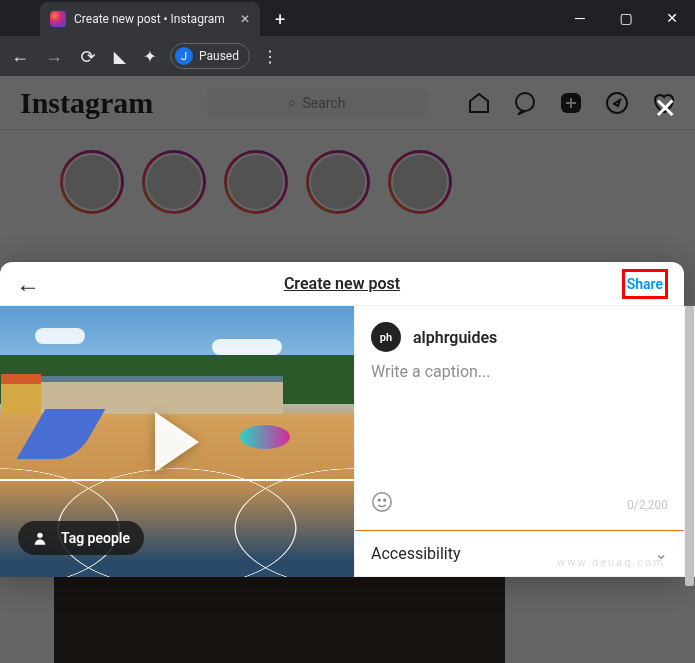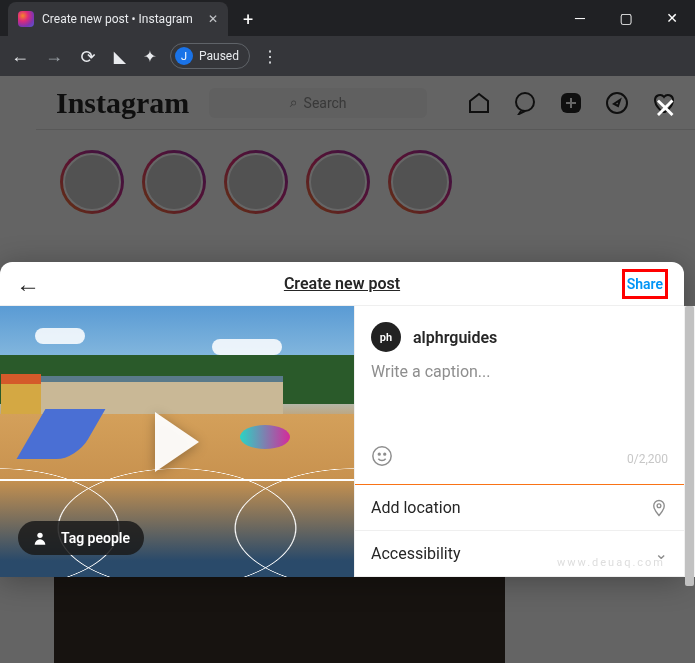--- a/index.html
+++ b/index.html
@@ -3,38 +3,38 @@
 <meta charset="utf-8">
 <style>
   * { box-sizing: border-box; margin: 0; padding: 0; }
   body { font-family: -apple-system, BlinkMacSystemFont, "Segoe UI", Roboto, Helvetica, Arial, sans-serif; width: 695px; height: 663px; overflow: hidden; background: #1a1a1a; position: relative; }
   
   
   .titlebar { background: #202124; height: 36px; display: flex; align-items: center; justify-content: flex-end; }
   .win-btn { width: 46px; height: 36px; display: flex; align-items: center; justify-content: center; color: #fff; font-size: 14px; cursor: pointer; }
   
   .tabbar { background: #202124; height: 36px; display: flex; align-items: flex-end; padding-left: 8px; gap: 6px; margin-top: -36px; }
-  .tab { background: #35363a; color: #e8eaed; border-radius: 8px 8px 0 0; height: 34px; display: flex; align-items: center; padding: 0 10px; gap: 8px; font-size: 12px; min-width: 220px; }
+  .tab { background: #35363a; color: #e8eaed; border-radius: 8px 8px 0 0; height: 34px; display: flex; align-items: center; padding: 0 10px; gap: 8px; font-size: 12px; min-width: 220px; margin-left: 32px; }
   .tab-favicon { width: 16px; height: 16px; border-radius: 4px; background: radial-gradient(circle at 30% 30%, #f58529, #dd2a7b, #8134af, #515bd4); }
   .tab-close { margin-left: auto; opacity: .8; }
   .new-tab { color: #fff; width: 28px; height: 28px; display:flex; align-items:center; justify-content:center; font-size: 18px; margin-bottom: 3px; }
   
   .addrbar { background: #35363a; height: 40px; display: flex; align-items: center; padding: 0 8px; gap: 10px; }
   .nav-icon { color: #9aa0a6; width: 24px; text-align: center; font-size: 18px; }
   .nav-icon.active { color: #e8eaed; }
   .url-field { flex: 1; background: #202124; border-radius: 20px; height: 30px; display: flex; align-items: center; padding: 0 12px; color: #9aa0a6; font-size: 14px; gap: 8px; }
   .url-domain { color: #e8eaed; }
   .url-actions { margin-left: auto; display:flex; gap:10px; align-items:center; }
   .chip { border: 1px solid #5f6368; border-radius: 16px; height: 26px; display:flex; align-items:center; gap:6px; padding: 0 10px 0 4px; color:#e8eaed; font-size:12px; }
   .chip-avatar { width:18px; height:18px; border-radius:50%; background:#1a73e8; color:#fff; font-size:11px; display:flex; align-items:center; justify-content:center; }
   .ext-icon { color:#e8eaed; font-size:16px; width:20px; text-align:center; }
   
   
   .page-bg { position: relative; height: 587px; background: #fafafa; }
-  .ig-head { height: 54px; border-bottom: 1px solid #dbdbdb; display:flex; align-items:center; padding: 0 20px; gap: 20px; margin-left: 36px; }
+  .ig-head { height: 54px; border-bottom: 1px solid #dbdbdb; display:flex; align-items:center; padding: 0 20px; gap: 20px; }
   .ig-logo { font-family: 'Brush Script MT', cursive; font-size: 30px; font-weight: 600; color: #262626; }
   .ig-search { margin-left: auto; background:#efefef; border-radius:6px; height:30px; width:220px; display:flex; align-items:center; justify-content:center; color:#8e8e8e; font-size:14px; gap:6px; }
   .ig-nav { display:flex; gap:22px; align-items:center; margin-left: 20px; }
   .ig-ico { width:24px; height:24px; color:#262626; }
   .stories { height: 120px; display:flex; gap:18px; padding: 20px 60px; }
   .story { width:64px; height:64px; border-radius:50%; background: linear-gradient(45deg,#f58529,#dd2a7b,#8134af); padding:3px; }
   .story-in { width:100%; height:100%; background:#ccc; border-radius:50%; border:2px solid #fff; }
   .dimmer { position:absolute; inset:0; background: rgba(0,0,0,0.6); }
   .close-x { position:absolute; top: 16px; right: 18px; color:#fff; font-size: 28px; cursor:pointer; }
   
@@ -203,27 +203,20 @@
             <svg width="22" height="22" viewBox="0 0 24 24" fill="none" stroke="#8e8e8e" stroke-width="1.6">
                 <circle cx="12" cy="12" r="10"></circle>
                 <circle cx="9" cy="10" r="1" fill="#8e8e8e"></circle>
                 <circle cx="15" cy="10" r="1" fill="#8e8e8e"></circle>
                 <path d="M8 15s1.5 2 4 2 4-2 4-2"></path>
               </svg>
           </span>
           <span class="counter">0/2,200</span>
         </div>
         <div class="row">
-          <span>Add location</span>
-          <svg width="18" height="18" viewBox="0 0 24 24" fill="none" stroke="#8e8e8e" stroke-width="1.8">
-              <path d="M12 2a7 7 0 0 0-7 7c0 5 7 13 7 13s7-8 7-13a7 7 0 0 0-7-7z"></path>
-              <circle cx="12" cy="9" r="2.5"></circle>
-            </svg>
-        </div>
-        <div class="row">
           <span>Accessibility</span>
           <span class="chev">⌄</span>
         </div>
       </div>
     </div>
   </div>
 
   <div class="scroll-track">
     <div class="scroll-thumb"></div>
   </div>

